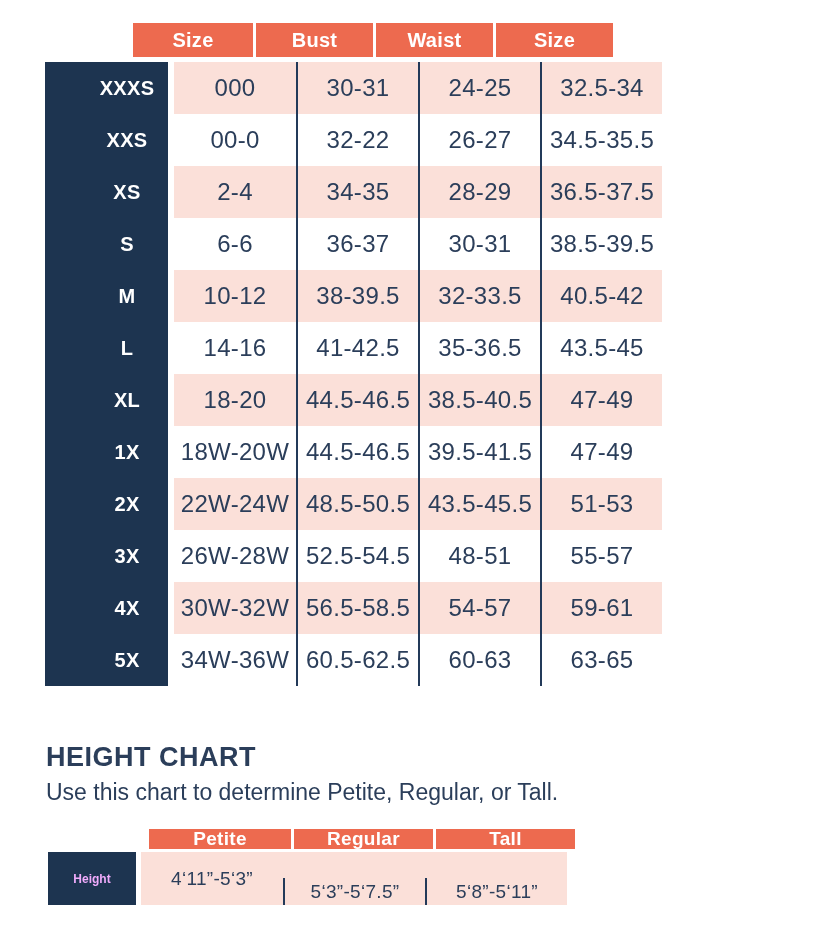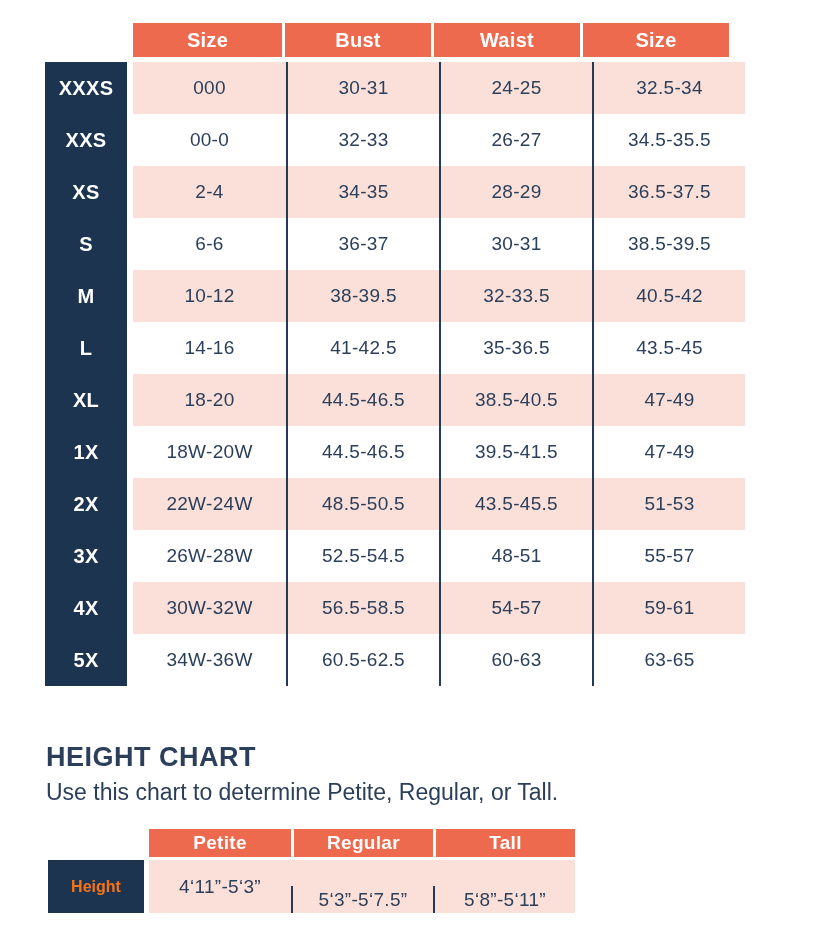--- a/index.html
+++ b/index.html
@@ -11,47 +11,48 @@
     font-family: "Liberation Sans", sans-serif;
     overflow: hidden;
   }
 
   
   .size-table { position: absolute; left: 45px; top: 23px; }
 
   .header-row { display: flex; margin-left: 88px; margin-bottom: 5px; }
   .sh {
     box-sizing: border-box;
-    width: 149px; height: 34px;
+    width: 120px; height: 34px;
     background: var(--coral);
     color: #ffffff;
     font-weight: bold; font-size: 20px;
     display: flex; align-items: center; justify-content: center;
     letter-spacing: 0.3px;
   }
   .sh + .sh { border-left: 3px solid #ffffff; }
 
   .srow { display: flex; height: 52px; }
   .slabel {
     width: 82px;
     background: var(--navy);
     color: #ffffff;
     font-weight: bold; font-size: 20px;
     display: flex; align-items: center; justify-content: center;
     letter-spacing: 0.3px;
+    padding-left: 41px;
   }
   .sgap { width: 6px; background: #ffffff; }
   .scells { display: flex; }
   .scells.pink { background: var(--pink); }
   .scells.white { background: #ffffff; }
   .scell {
     box-sizing: border-box;
-    width: 153px;
-    display: flex; align-items: center; justify-content: center;
-    font-size: 19px;
+    width: 122px;
+    display: flex; align-items: center; justify-content: center;
+    font-size: 24px;
     color: var(--text);
     letter-spacing: 0.3px;
   }
   .scell + .scell { border-left: 2px solid var(--line); }
 
   
   .hc-title {
     position: absolute; left: 46px; top: 742px;
     margin: 0;
     font-size: 27px; font-weight: bold;
@@ -63,35 +64,35 @@
     margin: 0;
     font-size: 23px;
     color: var(--text);
   }
 
   
   .height-table { position: absolute; left: 48px; top: 829px; }
   .h-header { display: flex; margin-left: 101px; margin-bottom: 3px; }
   .hh {
     box-sizing: border-box;
-    width: 142px; height: 28px;
+    width: 142px; height: 20px;
     background: var(--coral);
     color: #ffffff;
     font-weight: bold; font-size: 19px;
     display: flex; align-items: center; justify-content: center;
     letter-spacing: 0.3px;
   }
   .hh + .hh { border-left: 3px solid #ffffff; }
 
   .h-row { display: flex; height: 53px; }
   .h-label {
-    width: 96px;
+    width: 88px;
     background: var(--navy);
-    color: #f97316;
-    font-weight: bold; font-size: 16px;
+    color: #f0abfc;
+    font-weight: bold; font-size: 12px;
     display: flex; align-items: center; justify-content: center;
   }
   .h-gap { width: 5px; background: #ffffff; }
   .h-cells { display: flex; background: var(--pink); }
   .hcell {
     box-sizing: border-box;
     width: 142px;
     display: flex; align-items: center; justify-content: center;
     font-size: 19px;
     color: var(--text);
@@ -120,21 +121,21 @@
             <div class="scell">30-31</div>
             <div class="scell">24-25</div>
             <div class="scell">32.5-34</div>
           </div>
         </div>
         <div class="srow">
           <div class="slabel">XXS</div>
           <div class="sgap"></div>
           <div class="scells white">
             <div class="scell">00-0</div>
-            <div class="scell">32-33</div>
+            <div class="scell">32-22</div>
             <div class="scell">26-27</div>
             <div class="scell">34.5-35.5</div>
           </div>
         </div>
         <div class="srow">
           <div class="slabel">XS</div>
           <div class="sgap"></div>
           <div class="scells pink">
             <div class="scell">2-4</div>
             <div class="scell">34-35</div>

